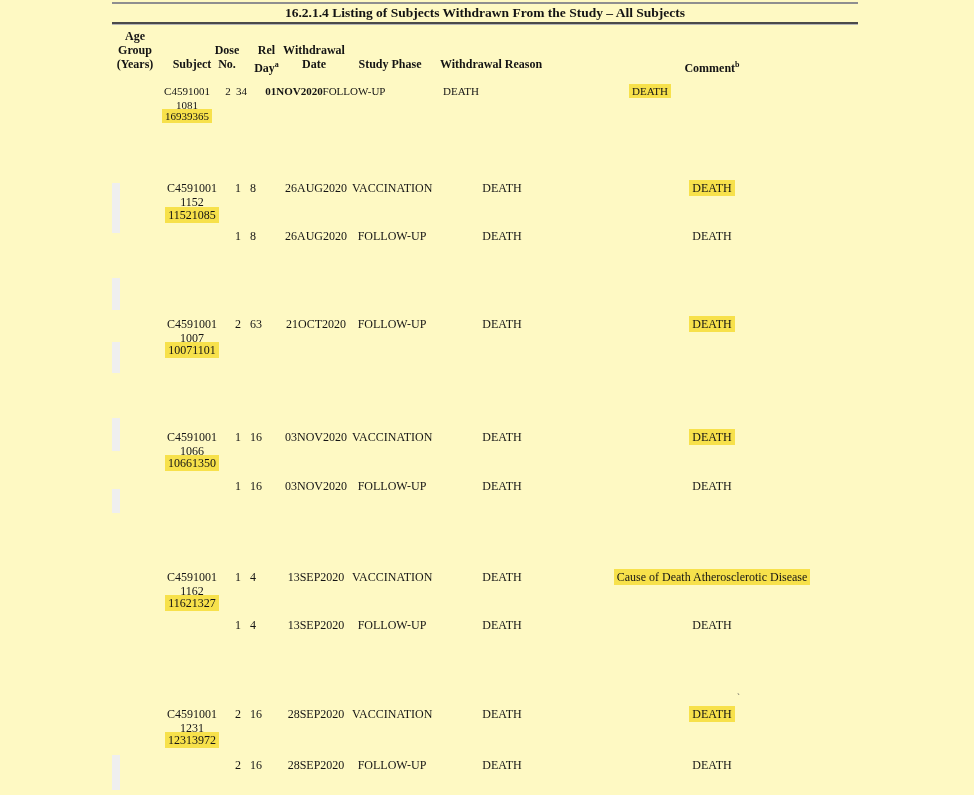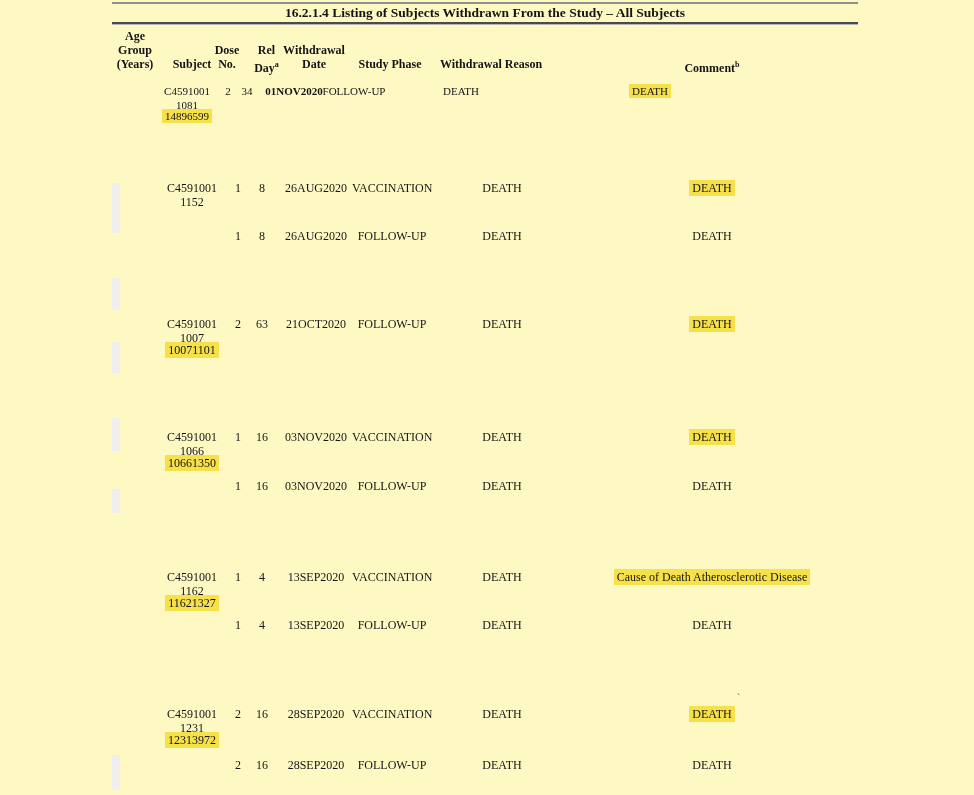--- a/index.html
+++ b/index.html
@@ -25,21 +25,21 @@
   .h-dose    { left:212px; width:30px;  text-align:center; }
   .h-rel     { left:252px; width:29px;  text-align:center; }
   .h-wdate   { left:282px; width:64px;  text-align:center; }
   .h-phase   { left:350px; width:80px;  text-align:center; }
   .h-reason  { left:440px; width:110px; }
   .h-comment { left:612px; width:200px; text-align:center; }
 
   
   .c-subj    { left:160px; width:64px;  text-align:center; }
   .c-dose    { left:228px; width:20px;  text-align:center; }
-  .c-rel     { left:250px; width:24px;  text-align:center; }
+  .c-rel     { left:250px; width:24px;  text-align:left; }
   .c-date    { left:284px; width:64px;  text-align:center; }
   .c-phase   { left:352px; width:80px;  text-align:center; }
   .c-reason  { left:452px; width:100px; text-align:center; }
   .c-comment { left:612px; width:200px; text-align:center; }
 
   
   .b1 .cell  { font-size:11px; }
   .b1 .c-subj    { left:155px; }
   .b1 .c-dose    { left:219px; width:18px; }
   .b1 .c-rel     { left:236px; width:22px; }
@@ -95,35 +95,38 @@
     <div class="cell c-rel">34</div>
     <div class="cell c-date">01NOV2020</div>
     <div class="cell c-phase">FOLLOW-UP</div>
     <div class="cell c-reason">DEATH</div>
     <div class="cell c-comment"><span class="hl">DEATH</span></div>
   </div>
   <div class="row b1" style="top:98px">
     <div class="cell c-subj">1081</div>
   </div>
   <div class="row b1" style="top:109px">
-    <div class="cell c-subj"><span class="hl">14896599</span></div>
+    <div class="cell c-subj"><span class="hl">16939365</span></div>
   </div>
 
   <div class="row" style="top:181px">
     <div class="cell c-subj">C4591001</div>
     <div class="cell c-dose">1</div>
     <div class="cell c-rel">8</div>
     <div class="cell c-date">26AUG2020</div>
     <div class="cell c-phase">VACCINATION</div>
     <div class="cell c-reason">DEATH</div>
     <div class="cell c-comment"><span class="hl">DEATH</span></div>
   </div>
   <div class="row" style="top:195px">
     <div class="cell c-subj">1152</div>
   </div>
+  <div class="row" style="top:208px">
+    <div class="cell c-subj"><span class="hl">11521085</span></div>
+  </div>
   <div class="row" style="top:229px">
     <div class="cell c-dose">1</div>
     <div class="cell c-rel">8</div>
     <div class="cell c-date">26AUG2020</div>
     <div class="cell c-phase">FOLLOW-UP</div>
     <div class="cell c-reason">DEATH</div>
     <div class="cell c-comment">DEATH</div>
   </div>
 
   <div class="row" style="top:317px">

